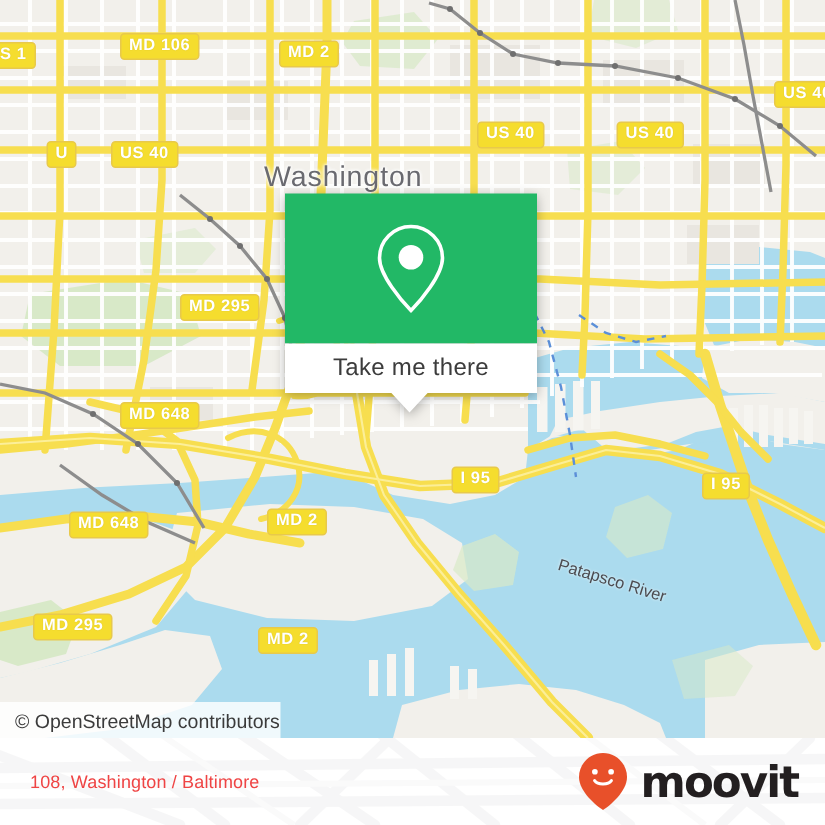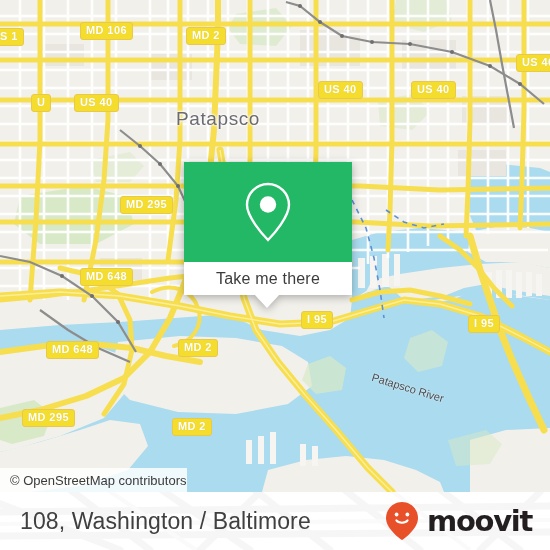--- a/index.html
+++ b/index.html
@@ -84,26 +84,25 @@
     background: rgba(255,255,255,.82);
     color: #3b3b3b;
     font-family: "Liberation Sans", sans-serif;
     font-size: 13px;
     white-space: nowrap;
   }
 
   
   #callout {
     position: absolute;
-    left: 184px;
+    left: 190px;
     top: 129px;
     width: 168px;
     z-index: 40;
     filter: drop-shadow(0 2px 4px rgba(0,0,0,.30));
-    margin-top: 33px;
   }
   #callout-photo {
     position: relative;
     height: 100px;
     background: #22b866;
     display: flex;
     align-items: center;
     justify-content: center;
   }
   .pin-icon { display: block; }
@@ -146,23 +145,23 @@
     left: 0; top: 0;
     opacity: .45;
   }
   #bottom-title {
     position: absolute;
     left: 20px;
     top: 0;
     height: 58px;
     display: flex;
     align-items: center;
-    color: #404040;
-    font-family: "Liberation Sans", sans-serif;
-    font-size: 23px;
+    color: #ef4444;
+    font-family: "Liberation Sans", sans-serif;
+    font-size: 12px;
     letter-spacing: .1px;
     white-space: nowrap;
   }
   #brand {
     position: absolute;
     right: 18px;
     top: 0;
     height: 58px;
     display: flex;
     align-items: center;
@@ -403,21 +402,21 @@
           <circle cx="118" cy="322" r="2"></circle>
         </g>
 
         <g stroke="#5b8fd8" stroke-width="1.6" fill="none" stroke-dasharray="5 5">
           <path d="M352,200 L366,228 L374,258 L380,290 L384,318"></path>
           <path d="M386,210 L404,222 L424,228 L444,224"></path>
         </g>
       </g>
     </svg>
 
-    <div class="place-label" style="left:176px; top:108px;">Patapsco</div>
+    <div class="place-label" style="left:176px; top:108px;">Washington</div>
 
     <div class="water-label" style="left:374px; top:371px;">Patapsco River</div>
 
     <div class="shield" style="left:-6px;  top:28px;">S 1</div>
     <div class="shield" style="left:80px;  top:22px;">MD 106</div>
     <div class="shield" style="left:186px; top:27px;">MD 2</div>
     <div class="shield" style="left:31px;  top:94px;">U</div>
     <div class="shield" style="left:74px;  top:94px;">US 40</div>
     <div class="shield" style="left:318px; top:81px;">US 40</div>
     <div class="shield" style="left:411px; top:81px;">US 40</div>

